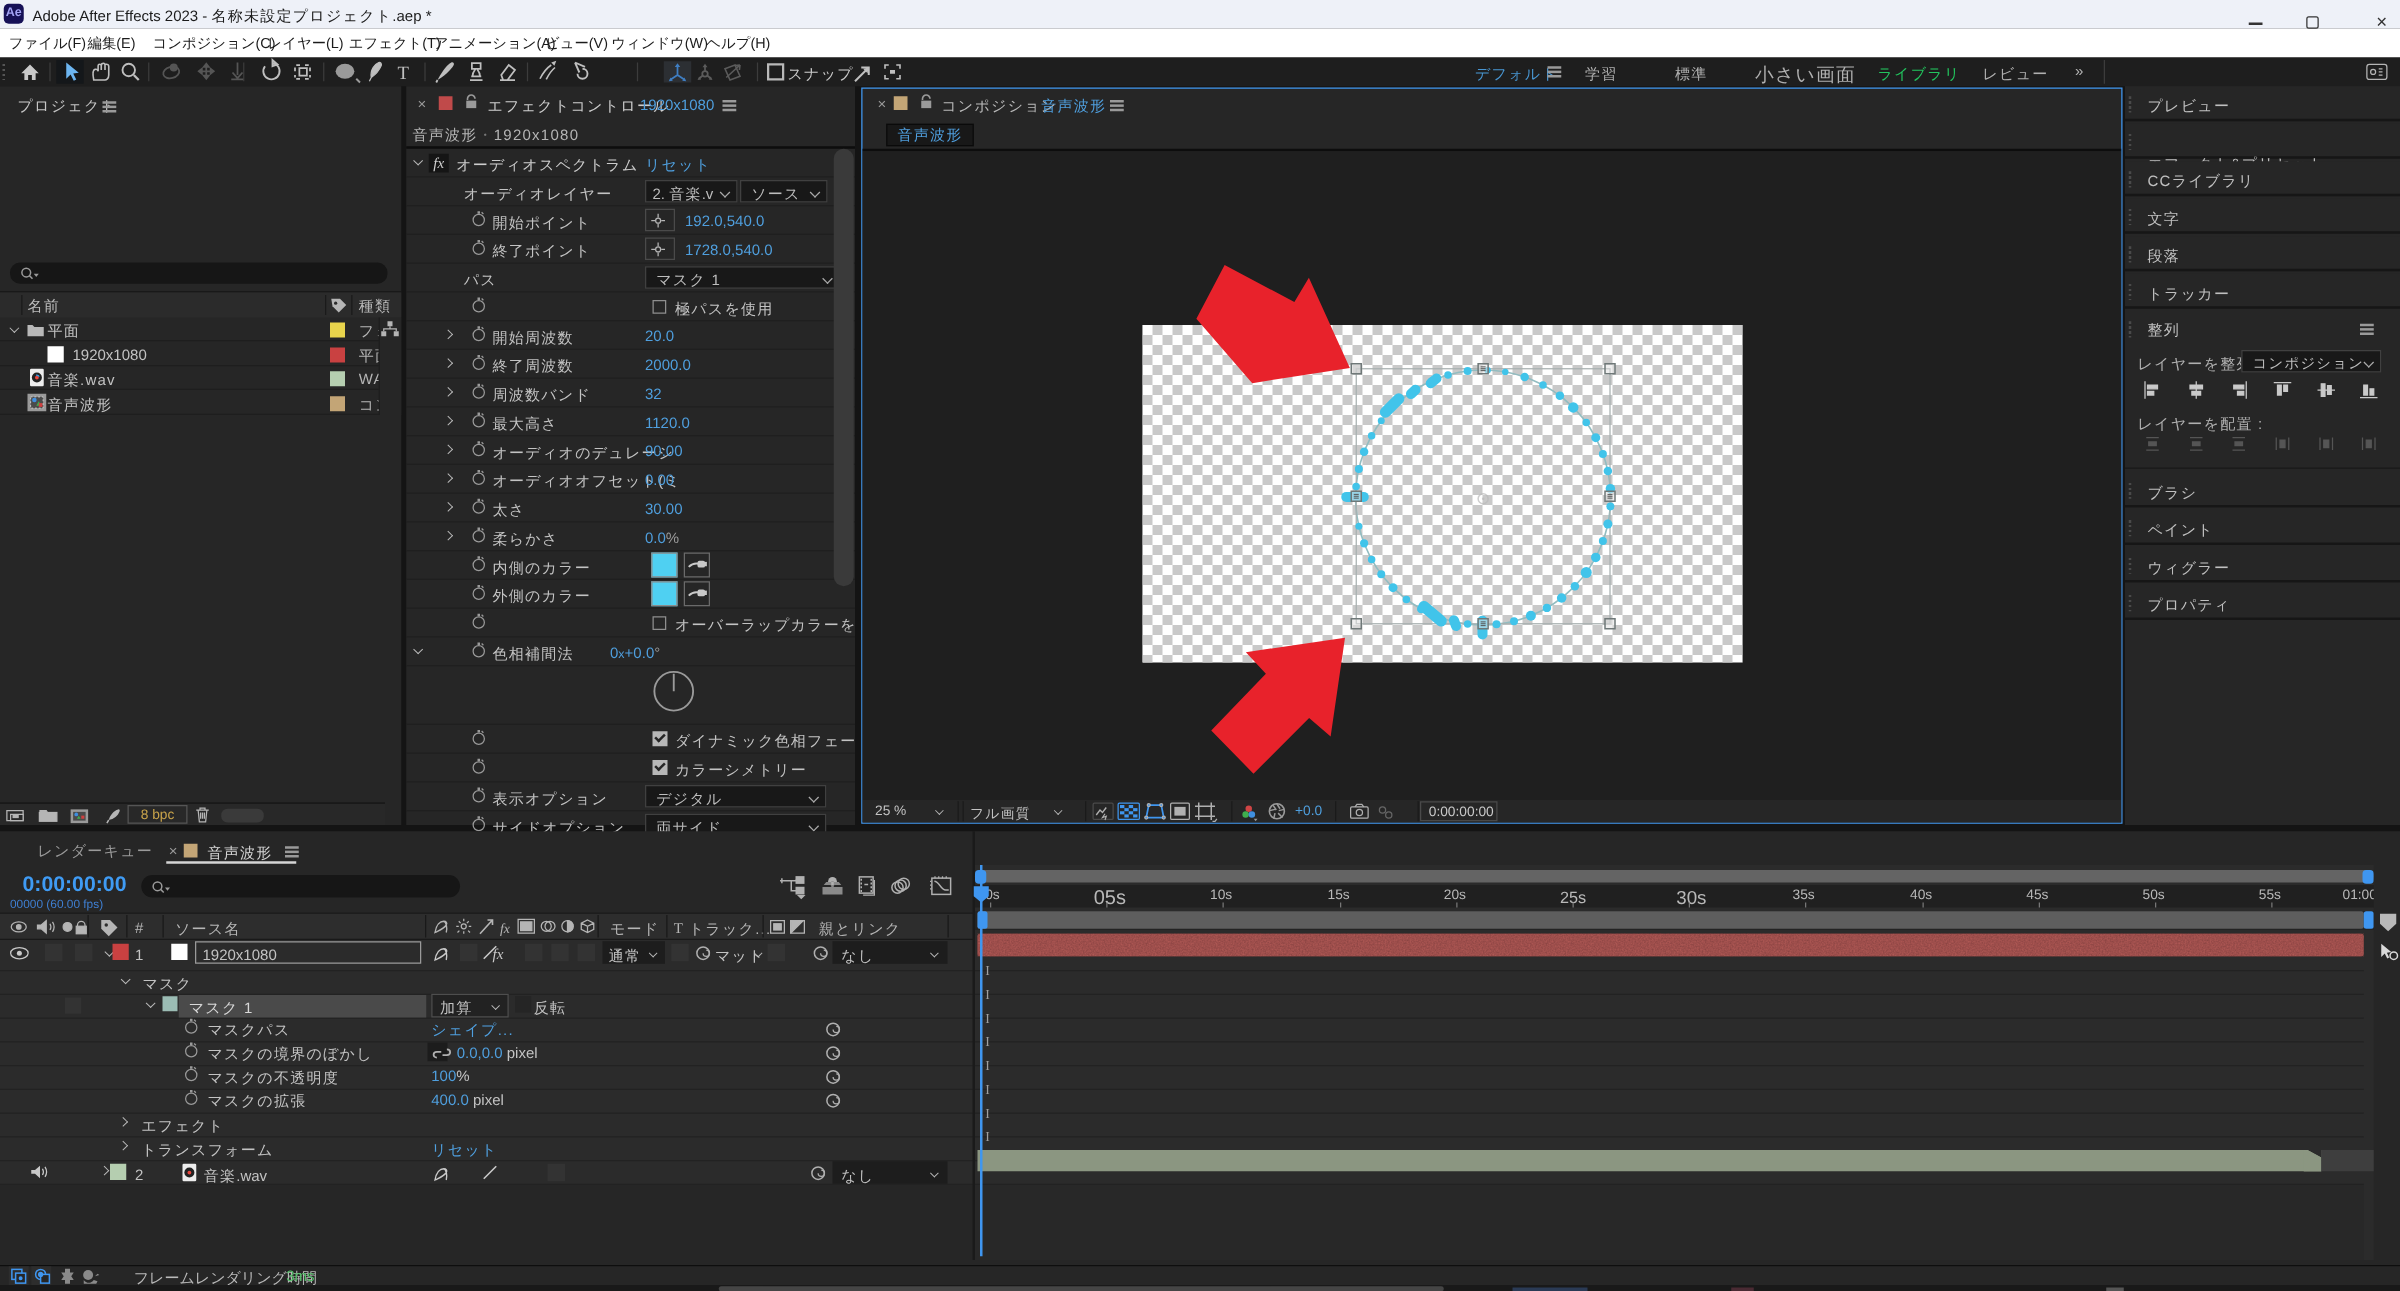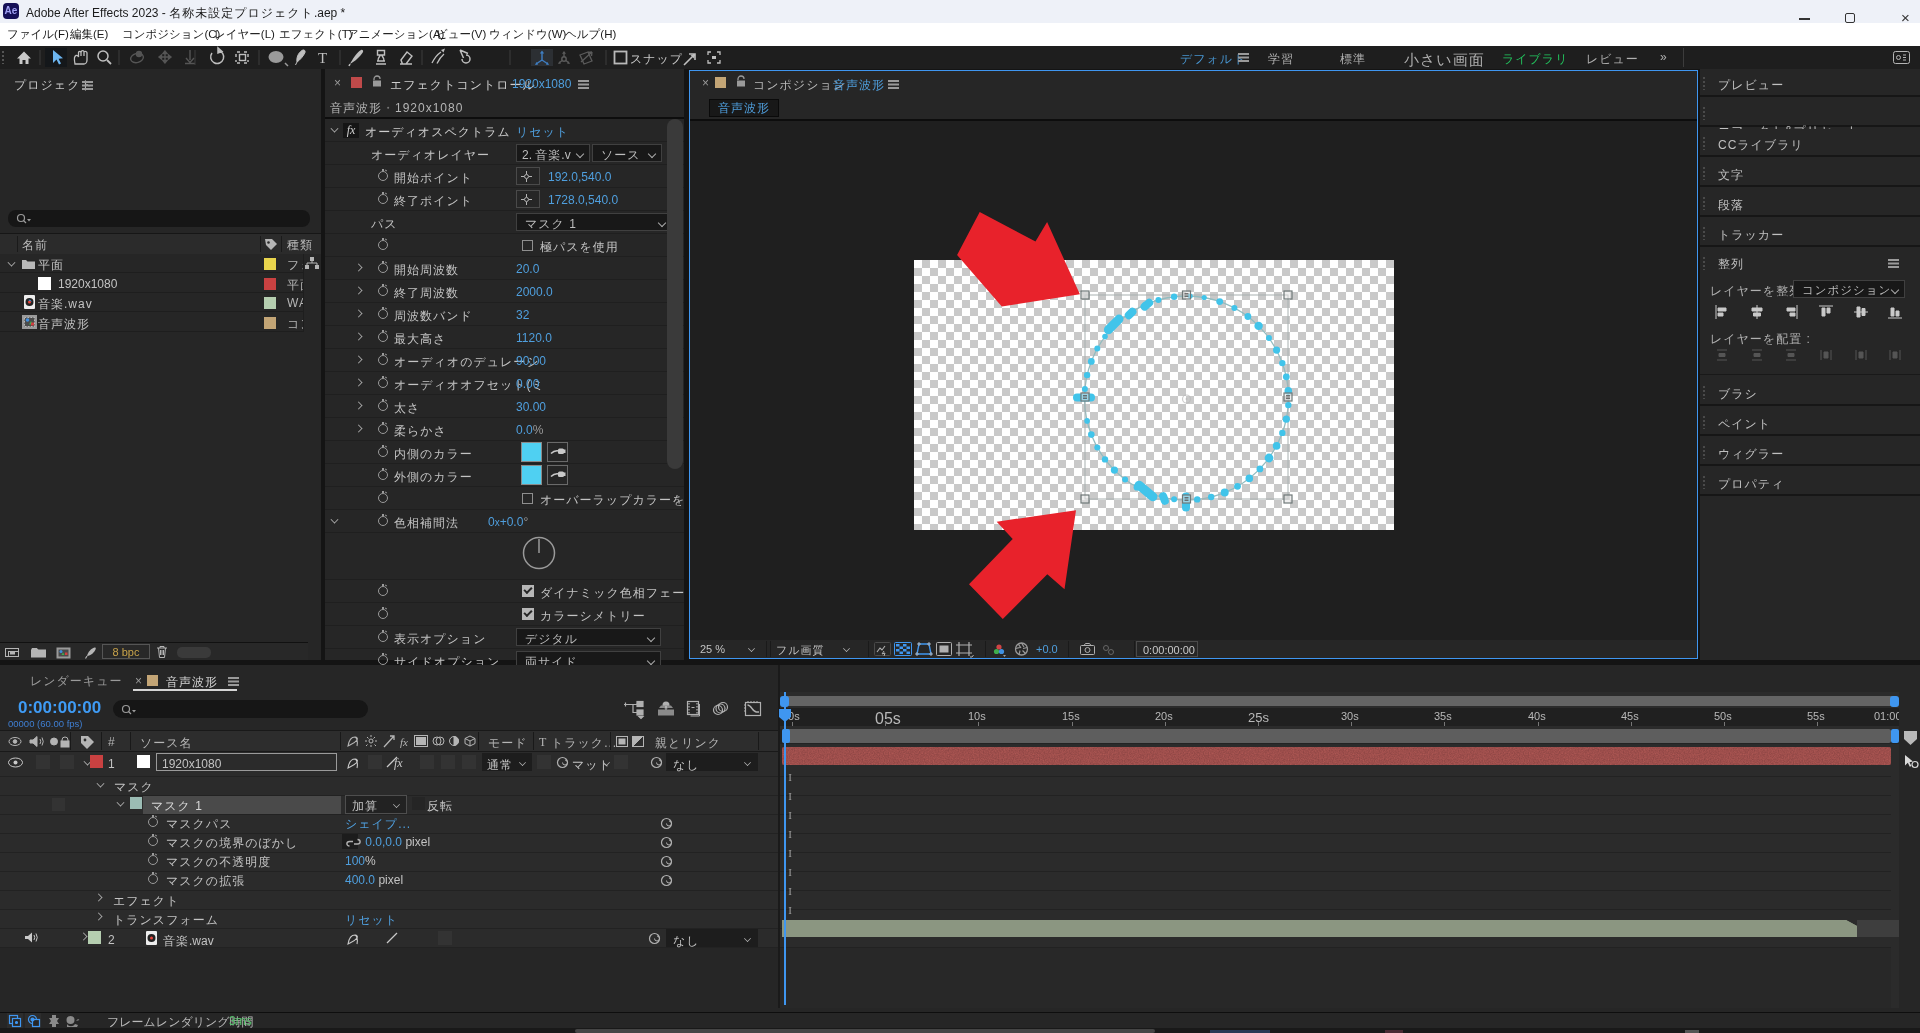--- a/index.html
+++ b/index.html
@@ -836,21 +836,21 @@
 <div class="a" style="left:875px;top:710px;font-size:16px;color:#b9b9b9">05s</div>
 <div class="a" style="left:885px;top:722px;width:1px;height:4px;background:#777"></div>
 <div class="a" style="left:968px;top:710px;font-size:11px;color:#b9b9b9">10s</div>
 <div class="a" style="left:978px;top:722px;width:1px;height:4px;background:#777"></div>
 <div class="a" style="left:1062px;top:710px;font-size:11px;color:#b9b9b9">15s</div>
 <div class="a" style="left:1072px;top:722px;width:1px;height:4px;background:#777"></div>
 <div class="a" style="left:1155px;top:710px;font-size:11px;color:#b9b9b9">20s</div>
 <div class="a" style="left:1165px;top:722px;width:1px;height:4px;background:#777"></div>
 <div class="a" style="left:1248px;top:710px;font-size:13px;color:#b9b9b9">25s</div>
 <div class="a" style="left:1258px;top:722px;width:1px;height:4px;background:#777"></div>
-<div class="a" style="left:1341px;top:710px;font-size:11px;color:#b9b9b9">30s</div>
+<div class="a" style="left:1341px;top:710px;font-size:15px;color:#b9b9b9">30s</div>
 <div class="a" style="left:1351px;top:722px;width:1px;height:4px;background:#777"></div>
 <div class="a" style="left:1434px;top:710px;font-size:11px;color:#b9b9b9">35s</div>
 <div class="a" style="left:1444px;top:722px;width:1px;height:4px;background:#777"></div>
 <div class="a" style="left:1528px;top:710px;font-size:11px;color:#b9b9b9">40s</div>
 <div class="a" style="left:1538px;top:722px;width:1px;height:4px;background:#777"></div>
 <div class="a" style="left:1621px;top:710px;font-size:11px;color:#b9b9b9">45s</div>
 <div class="a" style="left:1631px;top:722px;width:1px;height:4px;background:#777"></div>
 <div class="a" style="left:1714px;top:710px;font-size:11px;color:#b9b9b9">50s</div>
 <div class="a" style="left:1724px;top:722px;width:1px;height:4px;background:#777"></div>
 <div class="a" style="left:1807px;top:710px;font-size:11px;color:#b9b9b9">55s</div>

